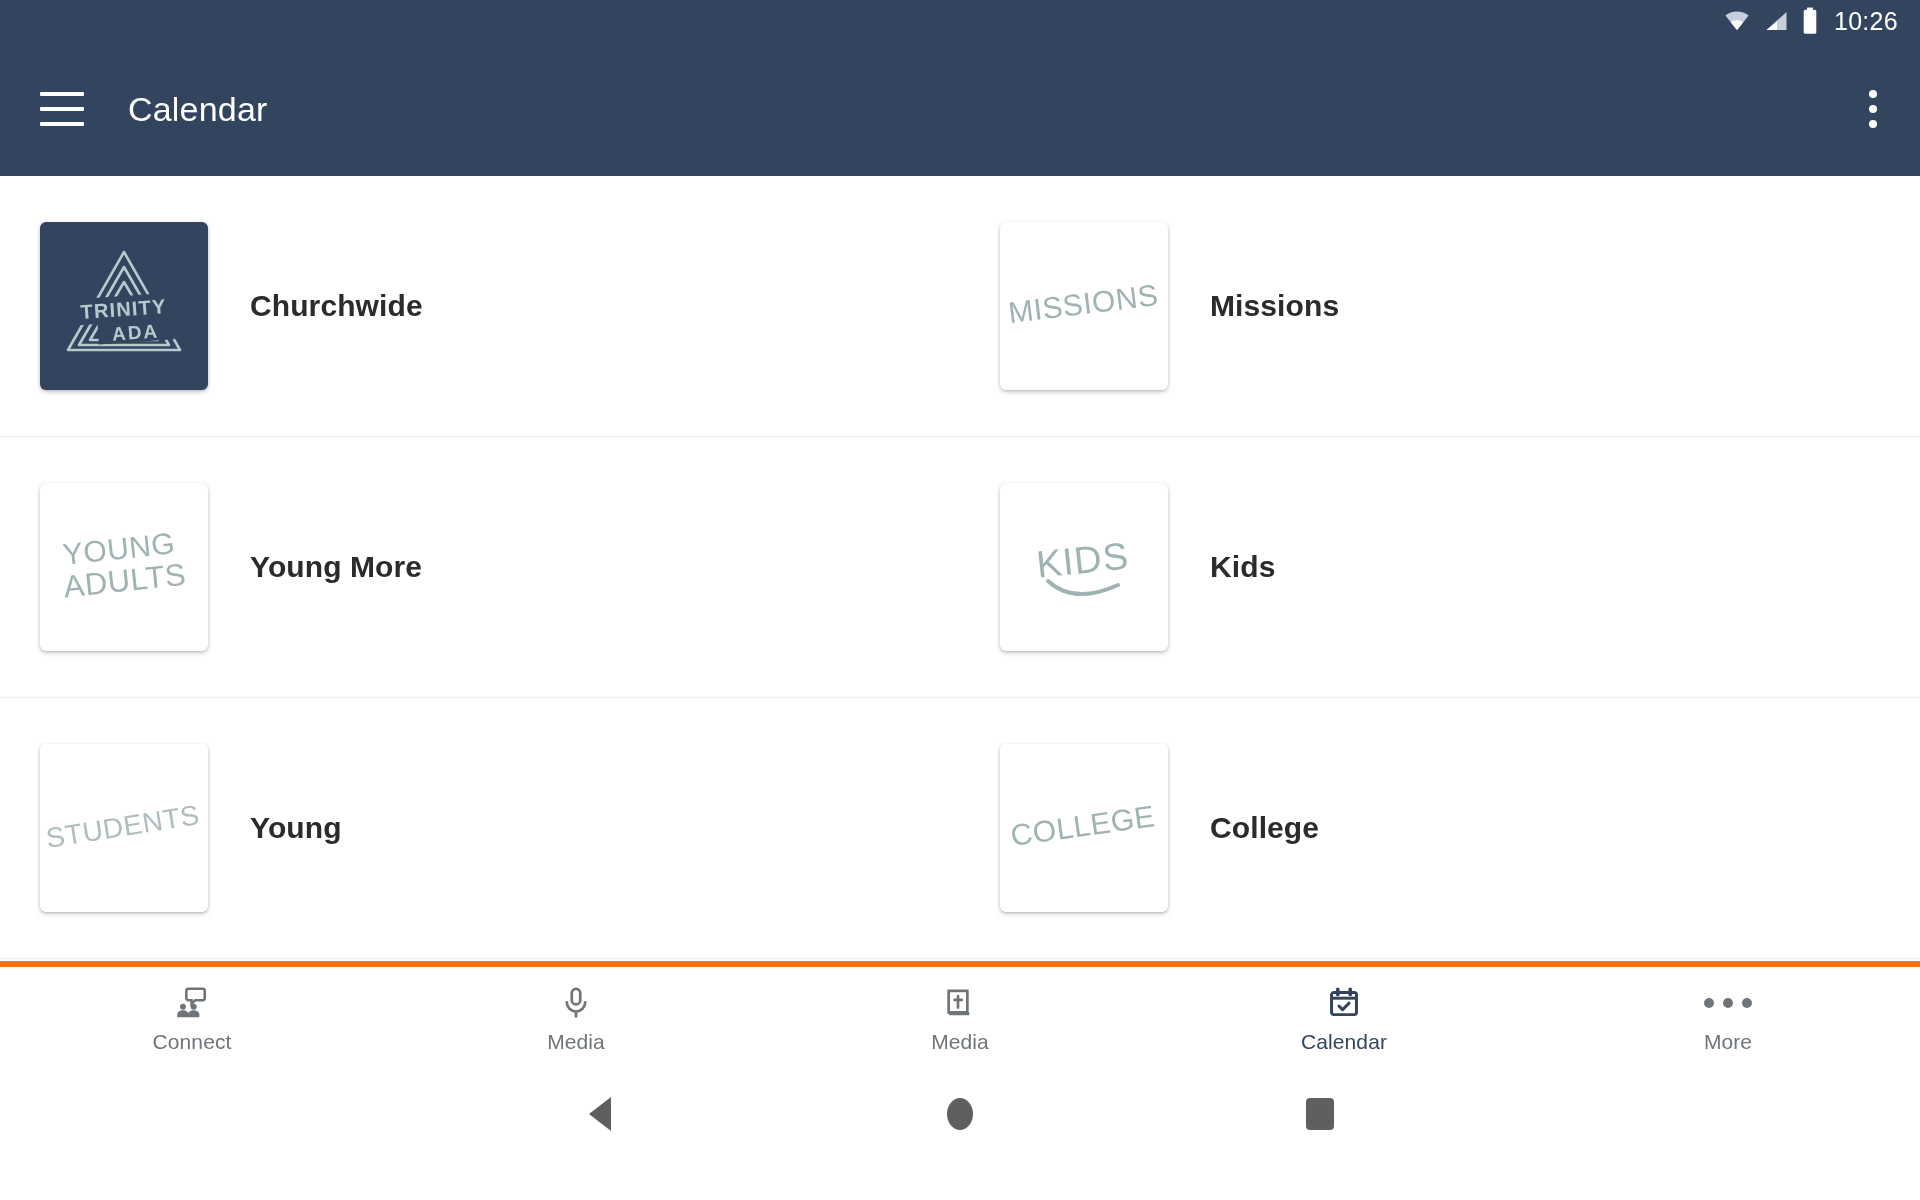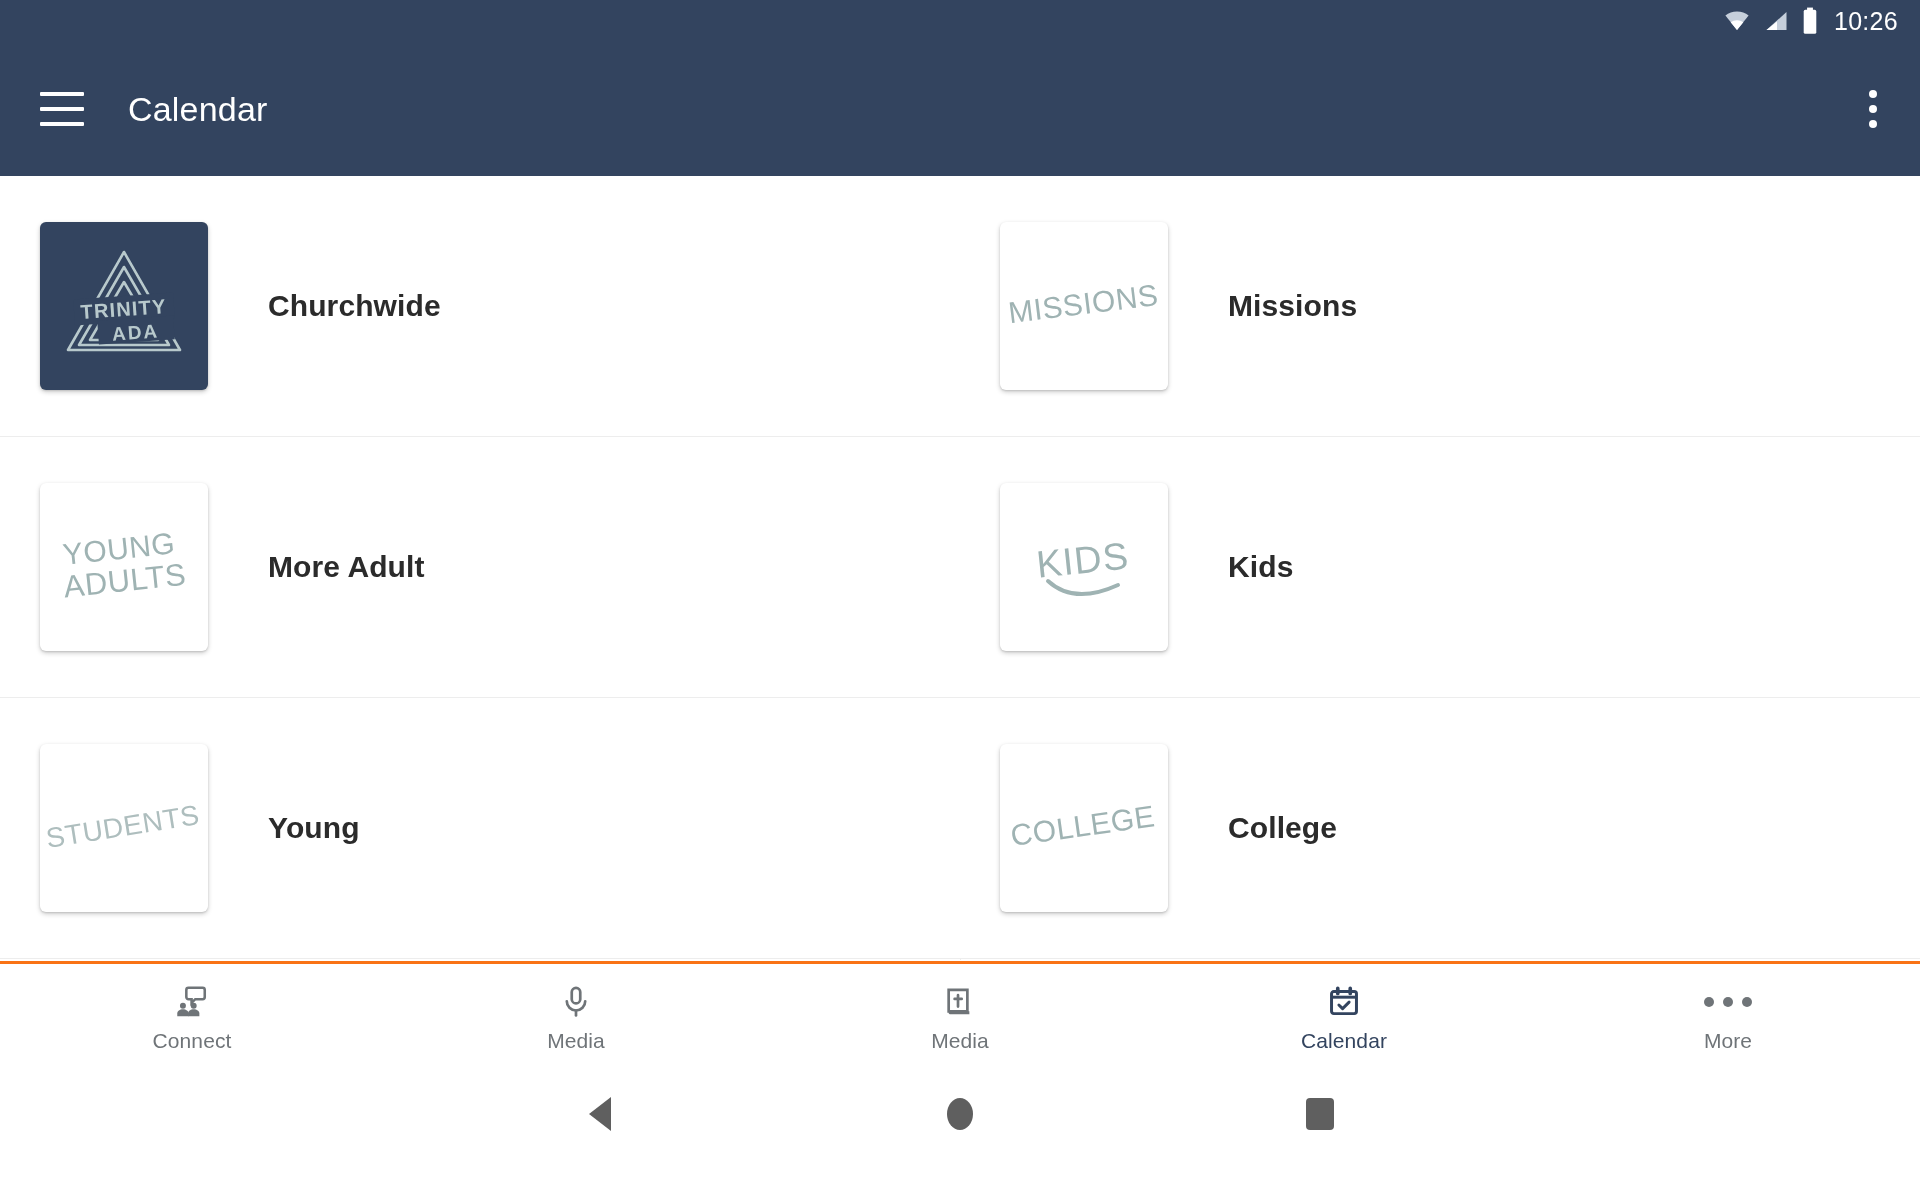--- a/index.html
+++ b/index.html
@@ -58,27 +58,27 @@
   
   .thumb {
     width:168px; height:168px; border-radius:6px; flex:0 0 auto;
     background:#ffffff;
     box-shadow:0 2px 5px rgba(0,0,0,0.20), 0 1px 2px rgba(0,0,0,0.12);
     display:flex; align-items:center; justify-content:center;
     overflow:hidden; position:relative;
   }
   .thumb.logo { background:#33445f; }
   .cell-label {
-    margin-left:60px; font-size:30px; font-weight:bold; color:#2b2b2b;
+    margin-left:42px; font-size:30px; font-weight:bold; color:#2b2b2b;
     letter-spacing:0.1px;
   }
 
   
   .tabbar {
-    height:110px; background:#ffffff; border-top:3px solid #f97316;
+    height:110px; background:#ffffff; border-top:6px solid #f97316;
     display:flex; align-items:center;
   }
   .tab {
     flex:1; display:flex; flex-direction:column; align-items:center;
     justify-content:center; gap:8px; cursor:pointer; height:100%;
   }
   .tab-icon { height:38px; display:flex; align-items:center; justify-content:center; }
   .tab-label { font-size:21px; color:#6f7478; letter-spacing:0.1px; }
   .tab.active .tab-label { color:#33445f; }
   .dots3 { display:flex; gap:9px; align-items:center; height:38px; }
@@ -173,21 +173,21 @@
 
       <div class="row-line"></div>
 
       <div class="cell">
         <div class="thumb">
           <svg width="168" height="168" viewBox="0 0 168 168">
             <text x="80" y="76" text-anchor="middle" transform="rotate(-6 80 76)" font-family="'Liberation Sans', sans-serif" font-size="30" letter-spacing="0.5" fill="#9fb3b3">YOUNG</text>
             <text x="86" y="108" text-anchor="middle" transform="rotate(-6 86 108)" font-family="'Liberation Sans', sans-serif" font-size="31" letter-spacing="0.5" fill="#9fb3b3">ADULTS</text>
           </svg>
         </div>
-        <div class="cell-label">More Adult</div>
+        <div class="cell-label">Young More</div>
       </div>
 
       <div class="cell right">
         <div class="thumb">
           <svg width="168" height="168" viewBox="0 0 168 168">
             <text x="84" y="90" text-anchor="middle" transform="rotate(-6 84 90)" font-family="'Liberation Sans', sans-serif" font-size="38" letter-spacing="1" fill="#9fb3b3">KIDS</text>
             <path d="M48 98 Q74 122 118 102" stroke="#9fb3b3" stroke-width="4" fill="none" stroke-linecap="round"></path>
           </svg>
         </div>
         <div class="cell-label">Kids</div>

